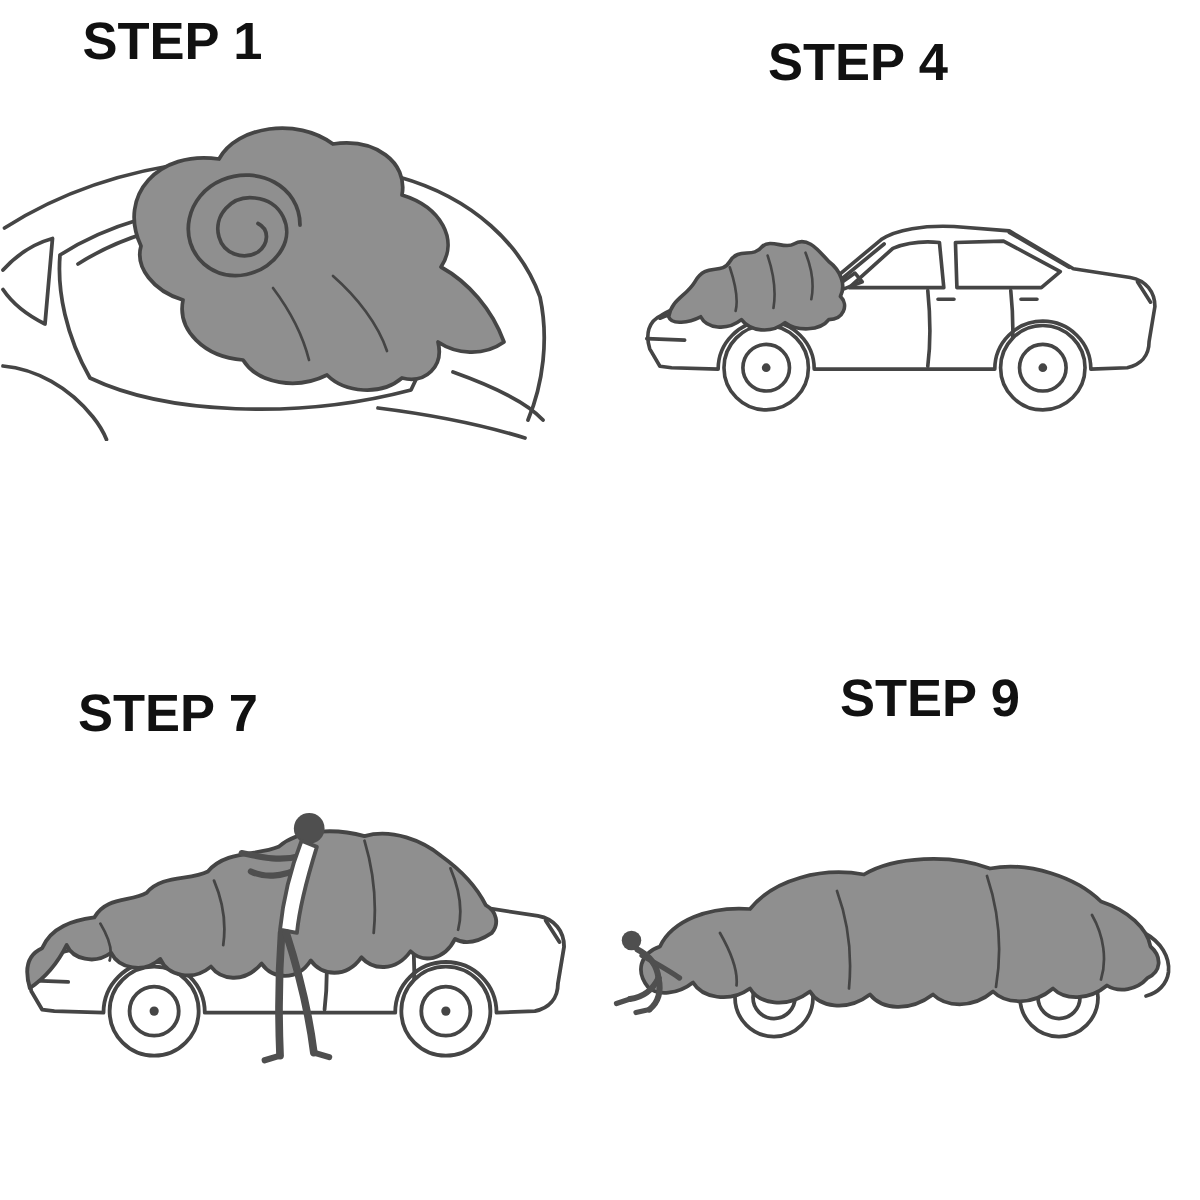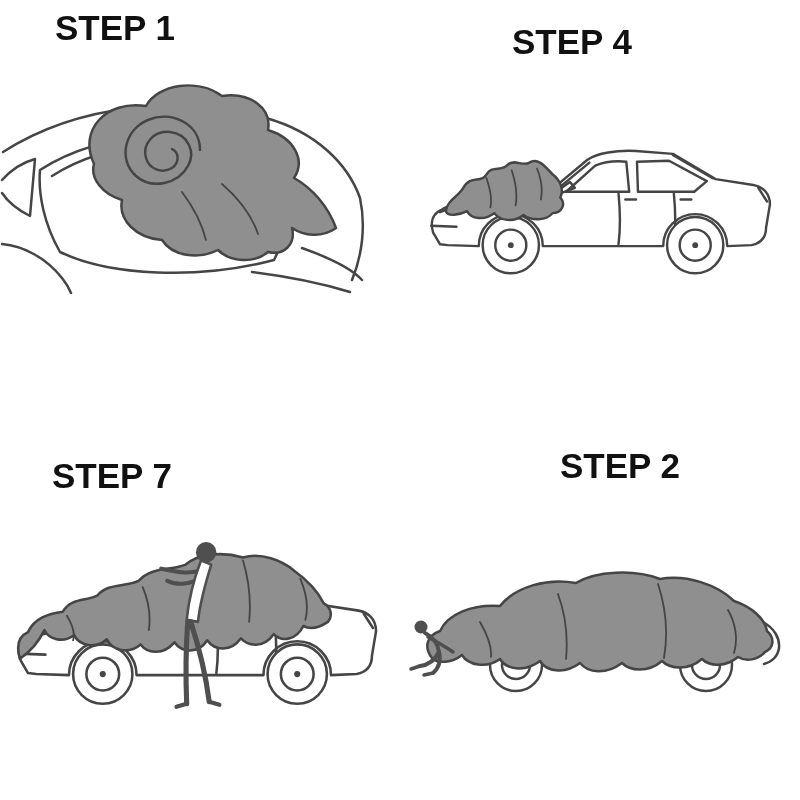--- a/index.html
+++ b/index.html
@@ -90,21 +90,21 @@
         <path d="M190 38 C178 44 166 44 158 40" stroke-width="4"></path>
         <path d="M191 20 C184 38 179 58 177 78 L188 80 C190 60 196 40 201 24 Z" fill="#ffffff" stroke-width="2.5"></path>
         <path d="M178 80 C176 108 176 136 177 160" stroke-width="5"></path>
         <path d="M181 80 C190 108 196 134 199 158" stroke-width="5"></path>
         <path d="M177 160 l-10 3 M199 158 l10 3" stroke-width="4"></path>
       </g>
     </svg>
   </div>
 
   <div>
-    <h2 class="step-label" style="left:560px;top:446px;">STEP 2</h2>
+    <h2 class="step-label" style="left:560px;top:446px;">STEP 9</h2>
     <svg class="illus" style="left:408px;top:552px;" width="390" height="155" viewBox="0 0 390 155">
       <g fill="#ffffff" stroke="#454545" stroke-width="2.5">
         <circle cx="108" cy="113" r="26"></circle>
         <circle cx="108" cy="113" r="14" fill="none"></circle>
         <circle cx="298" cy="113" r="26"></circle>
         <circle cx="298" cy="113" r="14" fill="none"></circle>
       </g>
       <path d="M355 70 C366 76 372 86 371 96 C370 104 364 110 356 112" fill="none" stroke="#454545" stroke-width="2.5" stroke-linecap="round"></path>
       <g>
         <path fill="#8f8f8f" stroke="#454545" stroke-width="2.5" stroke-linejoin="round" d="M24 106 C16 96 18 84 32 79 C40 62 64 52 92 54 C108 34 140 26 168 31 C188 19 226 17 252 27 C278 22 310 33 326 49 C344 55 357 67 359 79 C367 86 366 96 357 100 C350 108 338 110 330 105 C318 115 302 115 294 107 C280 119 262 117 254 109 C240 121 222 119 214 111 C198 123 180 121 172 111 C156 123 138 119 132 109 C116 121 98 117 92 107 C78 117 60 113 54 103 C44 111 30 112 24 106 Z"></path>

